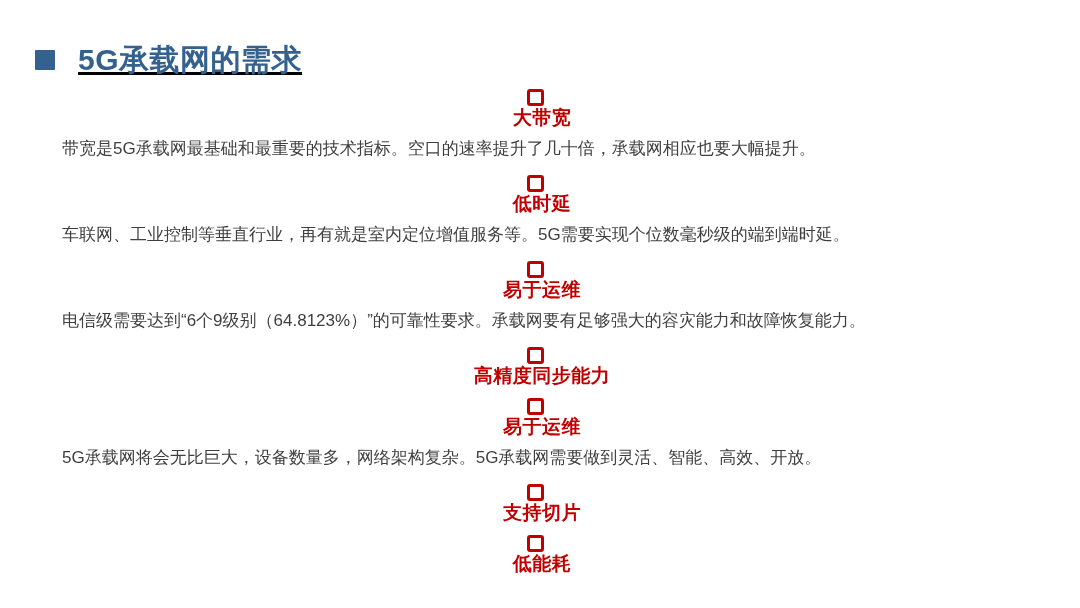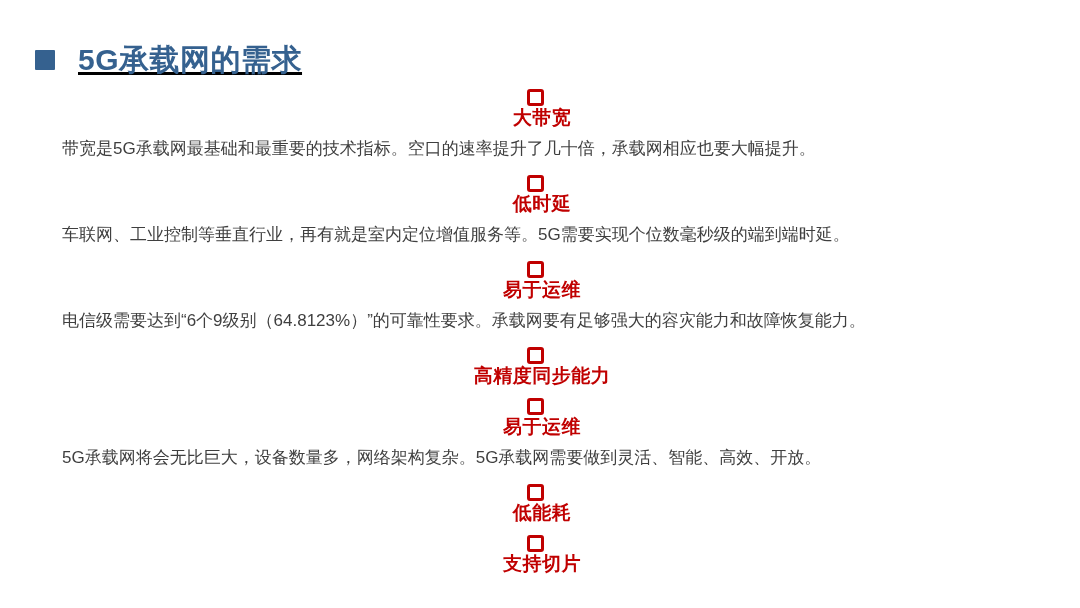--- a/index.html
+++ b/index.html
@@ -119,25 +119,25 @@
       <div class="section-heading">
         <span class="heading-square"></span>
         <span class="heading-text">易于运维</span>
       </div>
       <p class="section-body">5G承载网将会无比巨大，设备数量多，网络架构复杂。5G承载网需要做到灵活、智能、高效、开放。</p>
     </div>
 
     <div class="section">
       <div class="section-heading">
         <span class="heading-square"></span>
-        <span class="heading-text">低能耗</span>
+        <span class="heading-text">支持切片</span>
       </div>
     </div>
 
     <div class="section">
       <div class="section-heading">
         <span class="heading-square"></span>
-        <span class="heading-text">支持切片</span>
+        <span class="heading-text">低能耗</span>
       </div>
     </div>
 
   </div>
 </div>
 
 </body></html>

